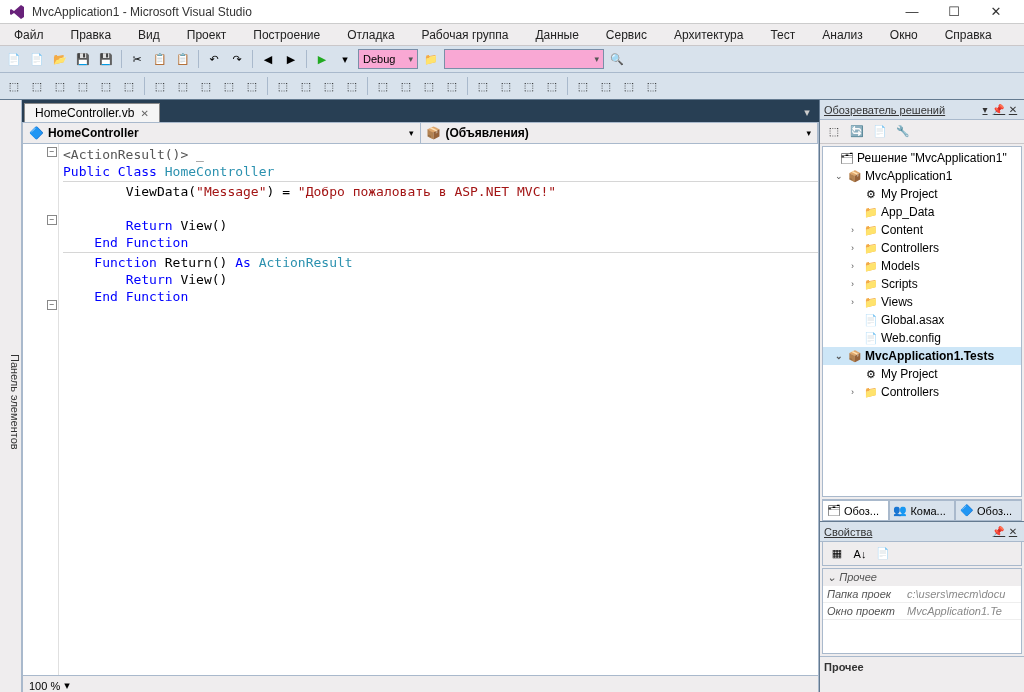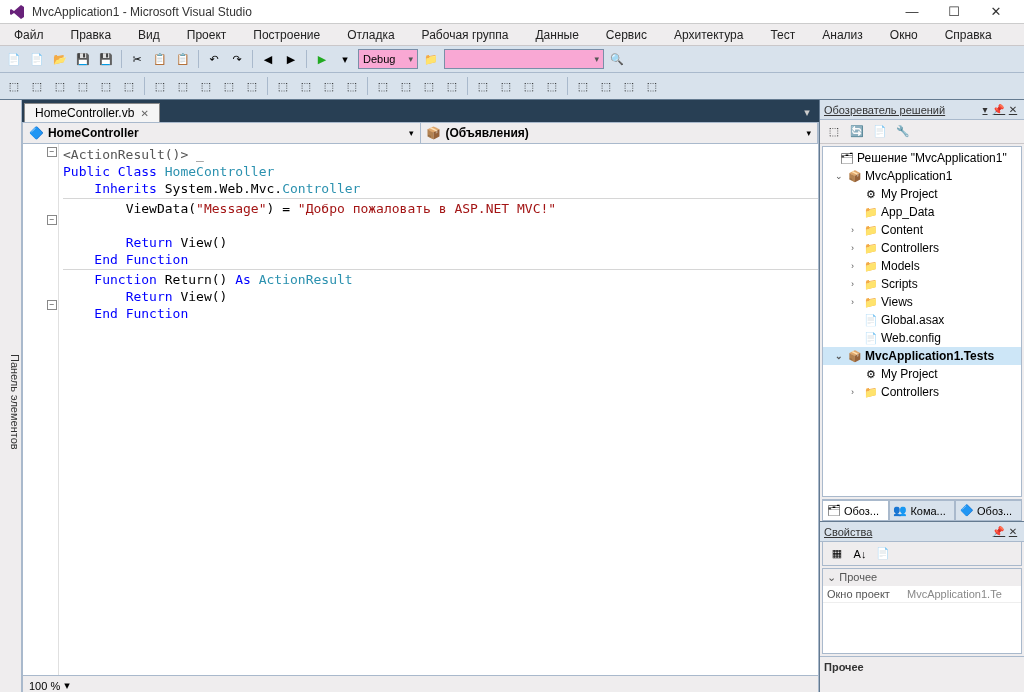--- a/index.html
+++ b/index.html
@@ -56,21 +56,21 @@
 .trow.sel { background: #cde6f7; font-weight: bold; }
 .twister { width: 12px; font-size: 9px; color: #555; }
 .ticon { width: 16px; height: 14px; display: inline-flex; align-items: center; justify-content: center; margin-right: 2px; font-size: 11px; }
 .folder { color: #e8b03a; }
 
 .tabbtm { height: 22px; background: #efedee; display: flex; border-top: 1px solid #a9b9cc; margin: 0 2px; }
 .tabbtm div { flex: 1; padding: 2px 4px; font-size: 11px; border: 1px solid #a9b9cc; background: #d8e2ec; display: flex; align-items: center; gap: 3px; overflow: hidden; }
 .tabbtm div.act { background: #fff; }
 
 .props { border-top: 1px solid #647a90; }
-.props-body { background: #fff; margin: 2px; border: 1px solid #a9b9cc; font-size: 11px; }
+.props-body { background: #fff; margin: 2px; border: 1px solid #a9b9cc; font-size: 11px; font-style: italic; }
 .prow { display: flex; border-bottom: 1px solid #eee; }
 .prow .pk { width: 80px; padding: 2px 4px; color: #555; }
 .prow .pv { flex: 1; padding: 2px 4px; color: #888; overflow: hidden; text-overflow: ellipsis; white-space: nowrap; }
 .phead { background: #efedee; padding: 2px 4px; color: #555; font-weight: normal; }
 .pdesc { height: 40px; border-top: 1px solid #a9b9cc; padding: 4px; font-size: 11px; color: #333; }
 </style>
 </head>
 <body>
 
 <div class="titlebar">
@@ -188,21 +188,20 @@
       </div>
     </div>
     <div class="codearea">
       <div class="gutter">
         <div class="fold" style="top:3px">−</div>
         <div class="fold" style="top:71px">−</div>
         <div class="fold" style="top:156px">−</div>
       </div>
 <pre><span class="attr">&lt;</span><span class="attr">ActionResult</span><span class="attr">()&gt; _</span></pre>
 <pre><span class="kw">Public</span><span> </span><span class="kw">Class</span><span> </span><span class="type">HomeController</span></pre>
-<pre>    <span class="kw">Inherits</span><span> System.Web.Mvc.</span><span class="type">Controller</span></pre>
 <div class="hr-line"></div>
 <pre>        <span>ViewData(</span><span class="str">"Message"</span><span>) = </span><span class="str">"Добро пожаловать в ASP.NET MVC!"</span></pre>
 <pre> </pre>
 <pre>        <span class="kw">Return</span><span> View()</span></pre>
 <pre>    <span class="kw">End</span><span> </span><span class="kw">Function</span></pre>
 <div class="hr-line"></div>
 <pre>    <span class="kw">Function</span><span> Return() </span><span class="kw">As</span><span> </span><span class="type">ActionResult</span></pre>
 <pre>        <span class="kw">Return</span><span> View()</span></pre>
 <pre>    <span class="kw">End</span><span> </span><span class="kw">Function</span></pre>
     </div>
@@ -315,20 +314,24 @@
         <span class="pbtn">✕</span>
       </div>
       <div class="panel-tb" style="margin:0 2px;border:1px solid #a9b9cc;border-top:none">
         <div class="tbtn">▦</div>
         <div class="tbtn">A↓</div>
         <div class="tbtn">📄</div>
       </div>
       <div class="props-body" style="height:86px">
         <div class="phead">⌄ <span>Прочее</span></div>
         <div class="prow">
+            <div class="pk">Папка проек</div>
+            <div class="pv">c:\users\тест\docu</div>
+          </div>
+        <div class="prow">
             <div class="pk">Окно проект</div>
             <div class="pv">MvcApplication1.Te</div>
           </div>
       </div>
       <div class="pdesc"><b>Прочее</b></div>
     </div>
   </div>
 </div>
 
 </body></html>

